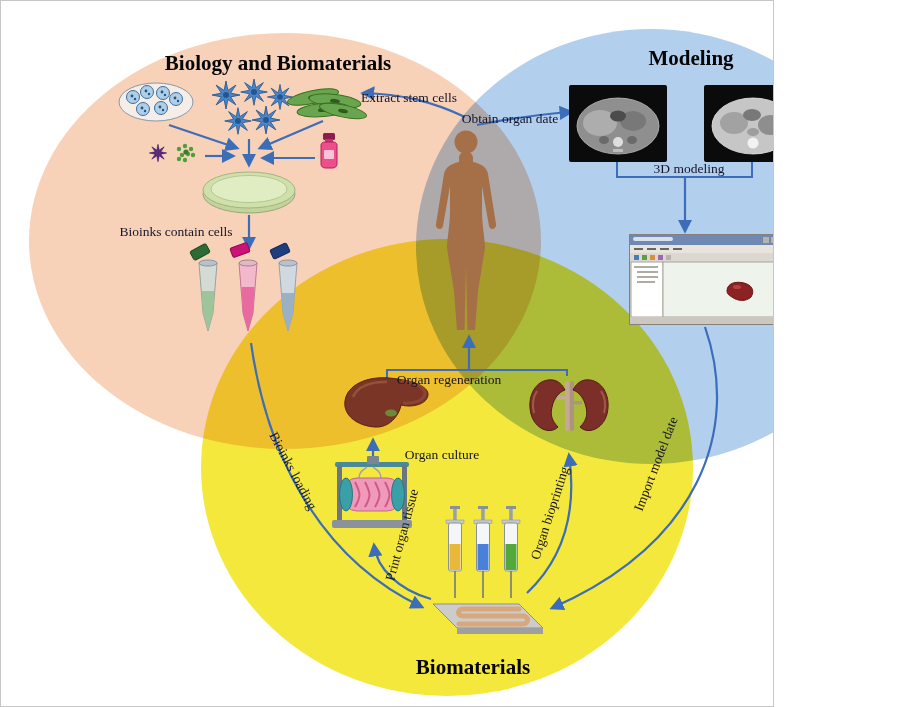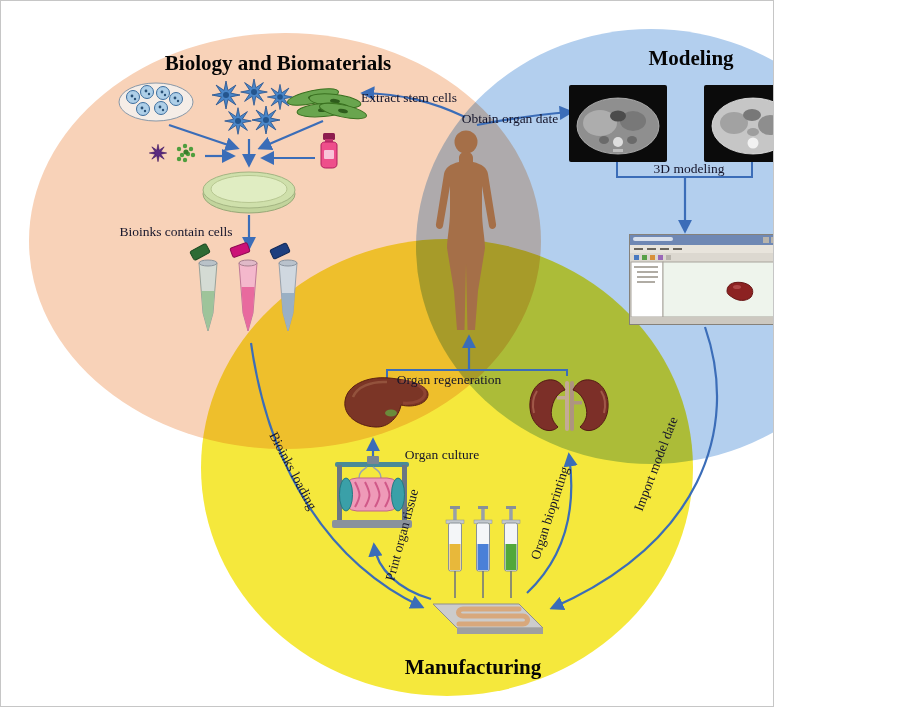--- a/index.html
+++ b/index.html
@@ -349,21 +349,21 @@
         <rect x="81" y="14" width="18" height="3.5" fill="#c2c8ce" stroke="#8a9098" stroke-width="0.5"></rect>
         <rect x="83.5" y="17" width="13" height="48" rx="2" fill="#f4f6f8" stroke="#8a9298"></rect>
         <rect x="84.5" y="38" width="11" height="26" fill="#52a83a"></rect>
         <path d="M90,65 L90,92" stroke="#6a7280" stroke-width="1.5"></path>
       </g>
     </svg>
   </div>
 
   <span class="lbl title" id="lbl-biology-title">Biology and Biomaterials</span>
   <span class="lbl title" id="lbl-modeling-title">Modeling</span>
-  <span class="lbl title" id="lbl-manufacturing-title">Manufacturing</span>
+  <span class="lbl title" id="lbl-manufacturing-title">Biomaterials</span>
   <span class="lbl" id="lbl-extract">Extract stem cells</span>
   <span class="lbl" id="lbl-obtain">Obtain organ date</span>
   <span class="lbl" id="lbl-3dmodeling">3D modeling</span>
   <span class="lbl" id="lbl-bioinks-cells">Bioinks contain cells</span>
   <span class="lbl" id="lbl-regeneration">Organ regeneration</span>
   <span class="lbl" id="lbl-culture">Organ culture</span>
   <span class="lbl" id="lbl-loading">Bioinks loading</span>
   <span class="lbl" id="lbl-print">Print organ tissue</span>
   <span class="lbl" id="lbl-bioprinting">Organ bioprinting</span>
   <span class="lbl" id="lbl-import">Import model date</span>

